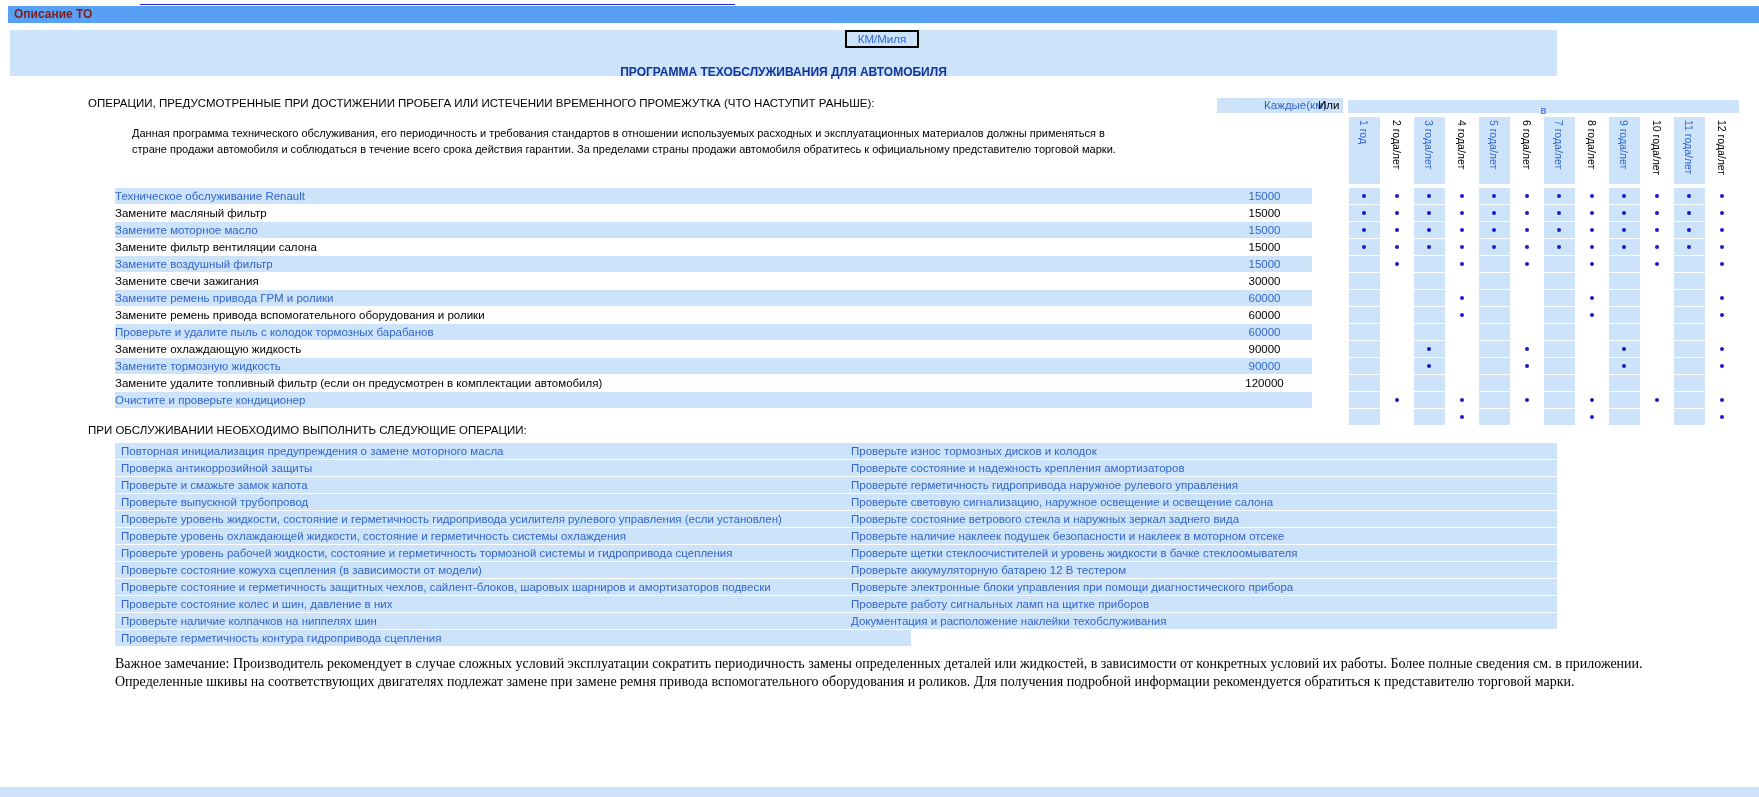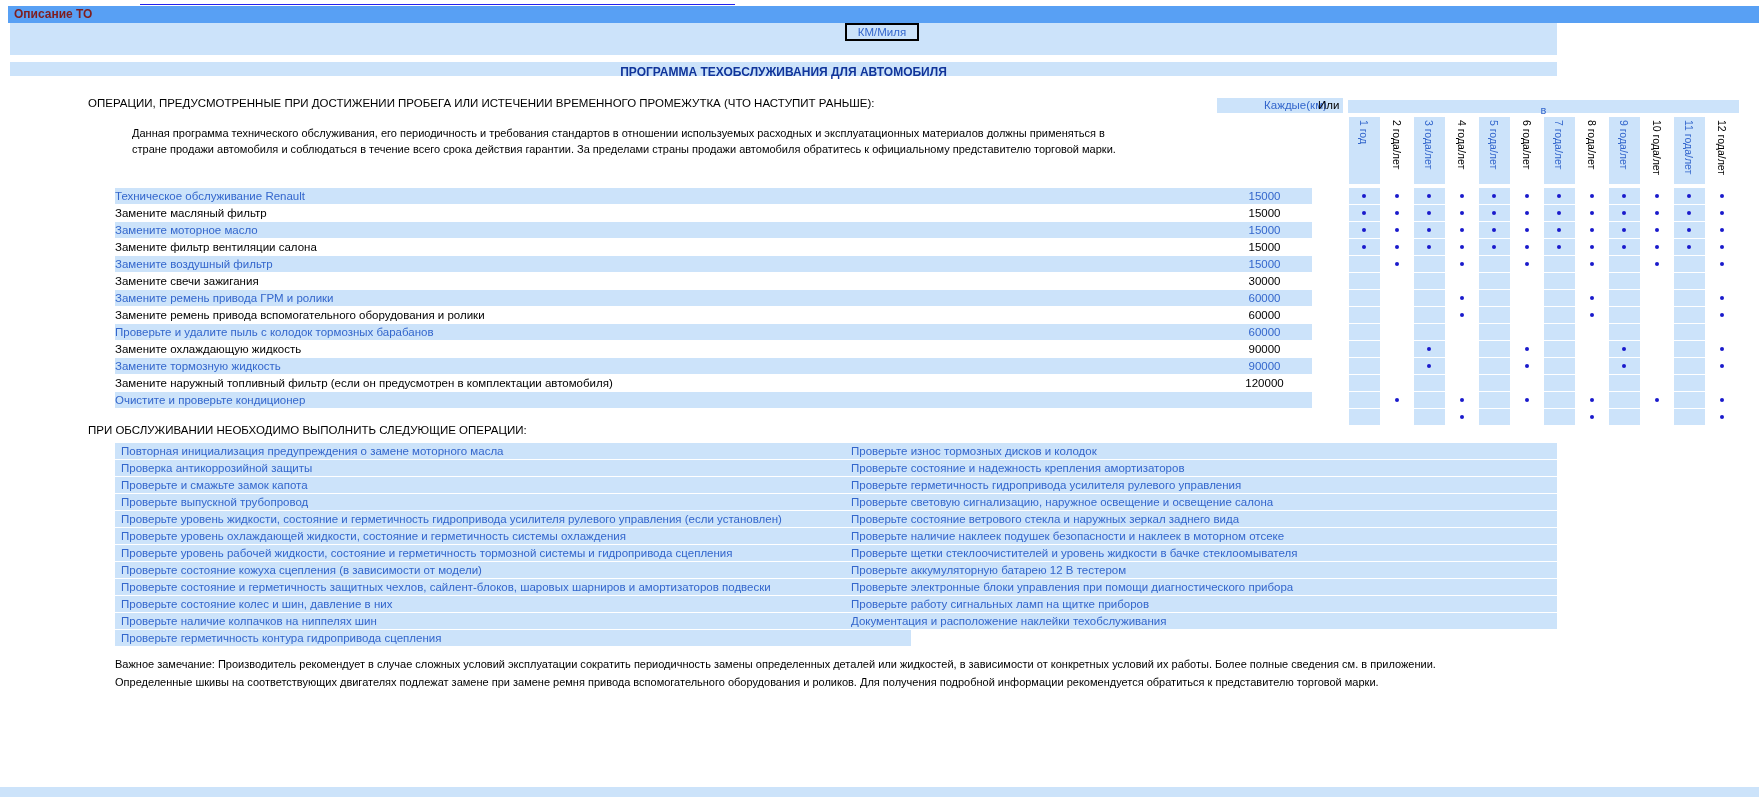--- a/index.html
+++ b/index.html
@@ -9,21 +9,21 @@
   
   .toplink-row{position:absolute;top:0;left:0;width:100%;height:6px;overflow:hidden;}
   .toplink{position:absolute;left:140px;top:-9px;width:595px;height:13px;
            border-bottom:1px solid var(--link);}
 
   
   .titlebar{position:absolute;top:6px;left:8px;right:0;height:17px;background:var(--topbar);}
   .titlebar .lbl{position:absolute;left:6px;top:1px;font-size:12px;font-weight:bold;color:#7f1d1d;}
 
   
-  .toolbar{position:absolute;top:23px;left:10px;width:1547px;height:32px;background:var(--lt);}
+  .toolbar{position:absolute;top:30px;left:10px;width:1547px;height:32px;background:var(--lt);}
   .unit-btn{position:absolute;left:835px;top:0;width:74px;height:18px;background:var(--lt);
             border:2px solid #000;color:var(--blue);font-size:11.5px;line-height:13px;
             font-family:"Liberation Sans",sans-serif;padding:0;cursor:pointer;}
 
   
   .title-strip{position:absolute;top:62px;left:10px;width:1547px;height:14px;background:var(--lt);
                text-align:center;}
   .title-strip span{font-size:12px;font-weight:bold;color:var(--navy);line-height:14px;}
 
   
@@ -63,21 +63,21 @@
 
   
   .check-header{position:absolute;top:424px;left:88px;font-size:11.5px;color:#000;white-space:nowrap;}
   #check-left{position:absolute;top:443px;left:115px;width:796px;}
   #check-right{position:absolute;top:443px;left:845px;width:712px;}
   .citem{height:16px;margin-bottom:1px;background:var(--lt);color:var(--blue);font-size:11.5px;
          line-height:16px;padding-left:6px;box-sizing:border-box;white-space:nowrap;overflow:hidden;}
 
   
   #footer-notes{position:absolute;top:655px;left:115px;width:1560px;}
-  .fnote{font-size:11px;color:#000;height:18px;line-height:18px;white-space:nowrap;overflow:hidden;}
+  .fnote{font-size:14px;color:#000;height:18px;line-height:18px;white-space:nowrap;overflow:hidden;font-family:Liberation Serif, serif;}
 
   .bottom-strip{position:absolute;top:787px;left:0;width:100%;height:10px;background:var(--lt);}
 </style>
 </head>
 <body>
 
 <div id="page">
 
   <div class="toplink-row">
     <span class="toplink"></span>
@@ -472,21 +472,21 @@
             <div class="dotmark"></div>
           </div>
           <div class="gcell"></div>
           <div class="gcell odd"></div>
           <div class="gcell">
             <div class="dotmark"></div>
           </div>
         </div>
       </div>
       <div class="srow">
-        <div class="op">Замените наружный топливный фильтр (если он предусмотрен в комплектации автомобиля)</div>
+        <div class="op">Замените удалите топливный фильтр (если он предусмотрен в комплектации автомобиля)</div>
         <div class="km">120000</div>
         <div class="grid">
           <div class="gcell odd"></div>
           <div class="gcell"></div>
           <div class="gcell odd"></div>
           <div class="gcell"></div>
           <div class="gcell odd"></div>
           <div class="gcell"></div>
           <div class="gcell odd"></div>
           <div class="gcell"></div>
@@ -562,21 +562,21 @@
       <div class="citem">Проверьте уровень рабочей жидкости, состояние и герметичность тормозной системы и гидропривода сцепления</div>
       <div class="citem">Проверьте состояние кожуха сцепления (в зависимости от модели)</div>
       <div class="citem">Проверьте состояние и герметичность защитных чехлов, сайлент-блоков, шаровых шарниров и амортизаторов подвески</div>
       <div class="citem">Проверьте состояние колес и шин, давление в них</div>
       <div class="citem">Проверьте наличие колпачков на ниппелях шин</div>
       <div class="citem">Проверьте герметичность контура гидропривода сцепления</div>
     </div>
   <div id="check-right">
       <div class="citem">Проверьте износ тормозных дисков и колодок</div>
       <div class="citem">Проверьте состояние и надежность крепления амортизаторов</div>
-      <div class="citem">Проверьте герметичность гидропривода усилителя рулевого управления</div>
+      <div class="citem">Проверьте герметичность гидропривода наружное рулевого управления</div>
       <div class="citem">Проверьте световую сигнализацию, наружное освещение и освещение салона</div>
       <div class="citem">Проверьте состояние ветрового стекла и наружных зеркал заднего вида</div>
       <div class="citem">Проверьте наличие наклеек подушек безопасности и наклеек в моторном отсеке</div>
       <div class="citem">Проверьте щетки стеклоочистителей и уровень жидкости в бачке стеклоомывателя</div>
       <div class="citem">Проверьте аккумуляторную батарею 12 В тестером</div>
       <div class="citem">Проверьте электронные блоки управления при помощи диагностического прибора</div>
       <div class="citem">Проверьте работу сигнальных ламп на щитке приборов</div>
       <div class="citem">Документация и расположение наклейки техобслуживания</div>
     </div>
 

